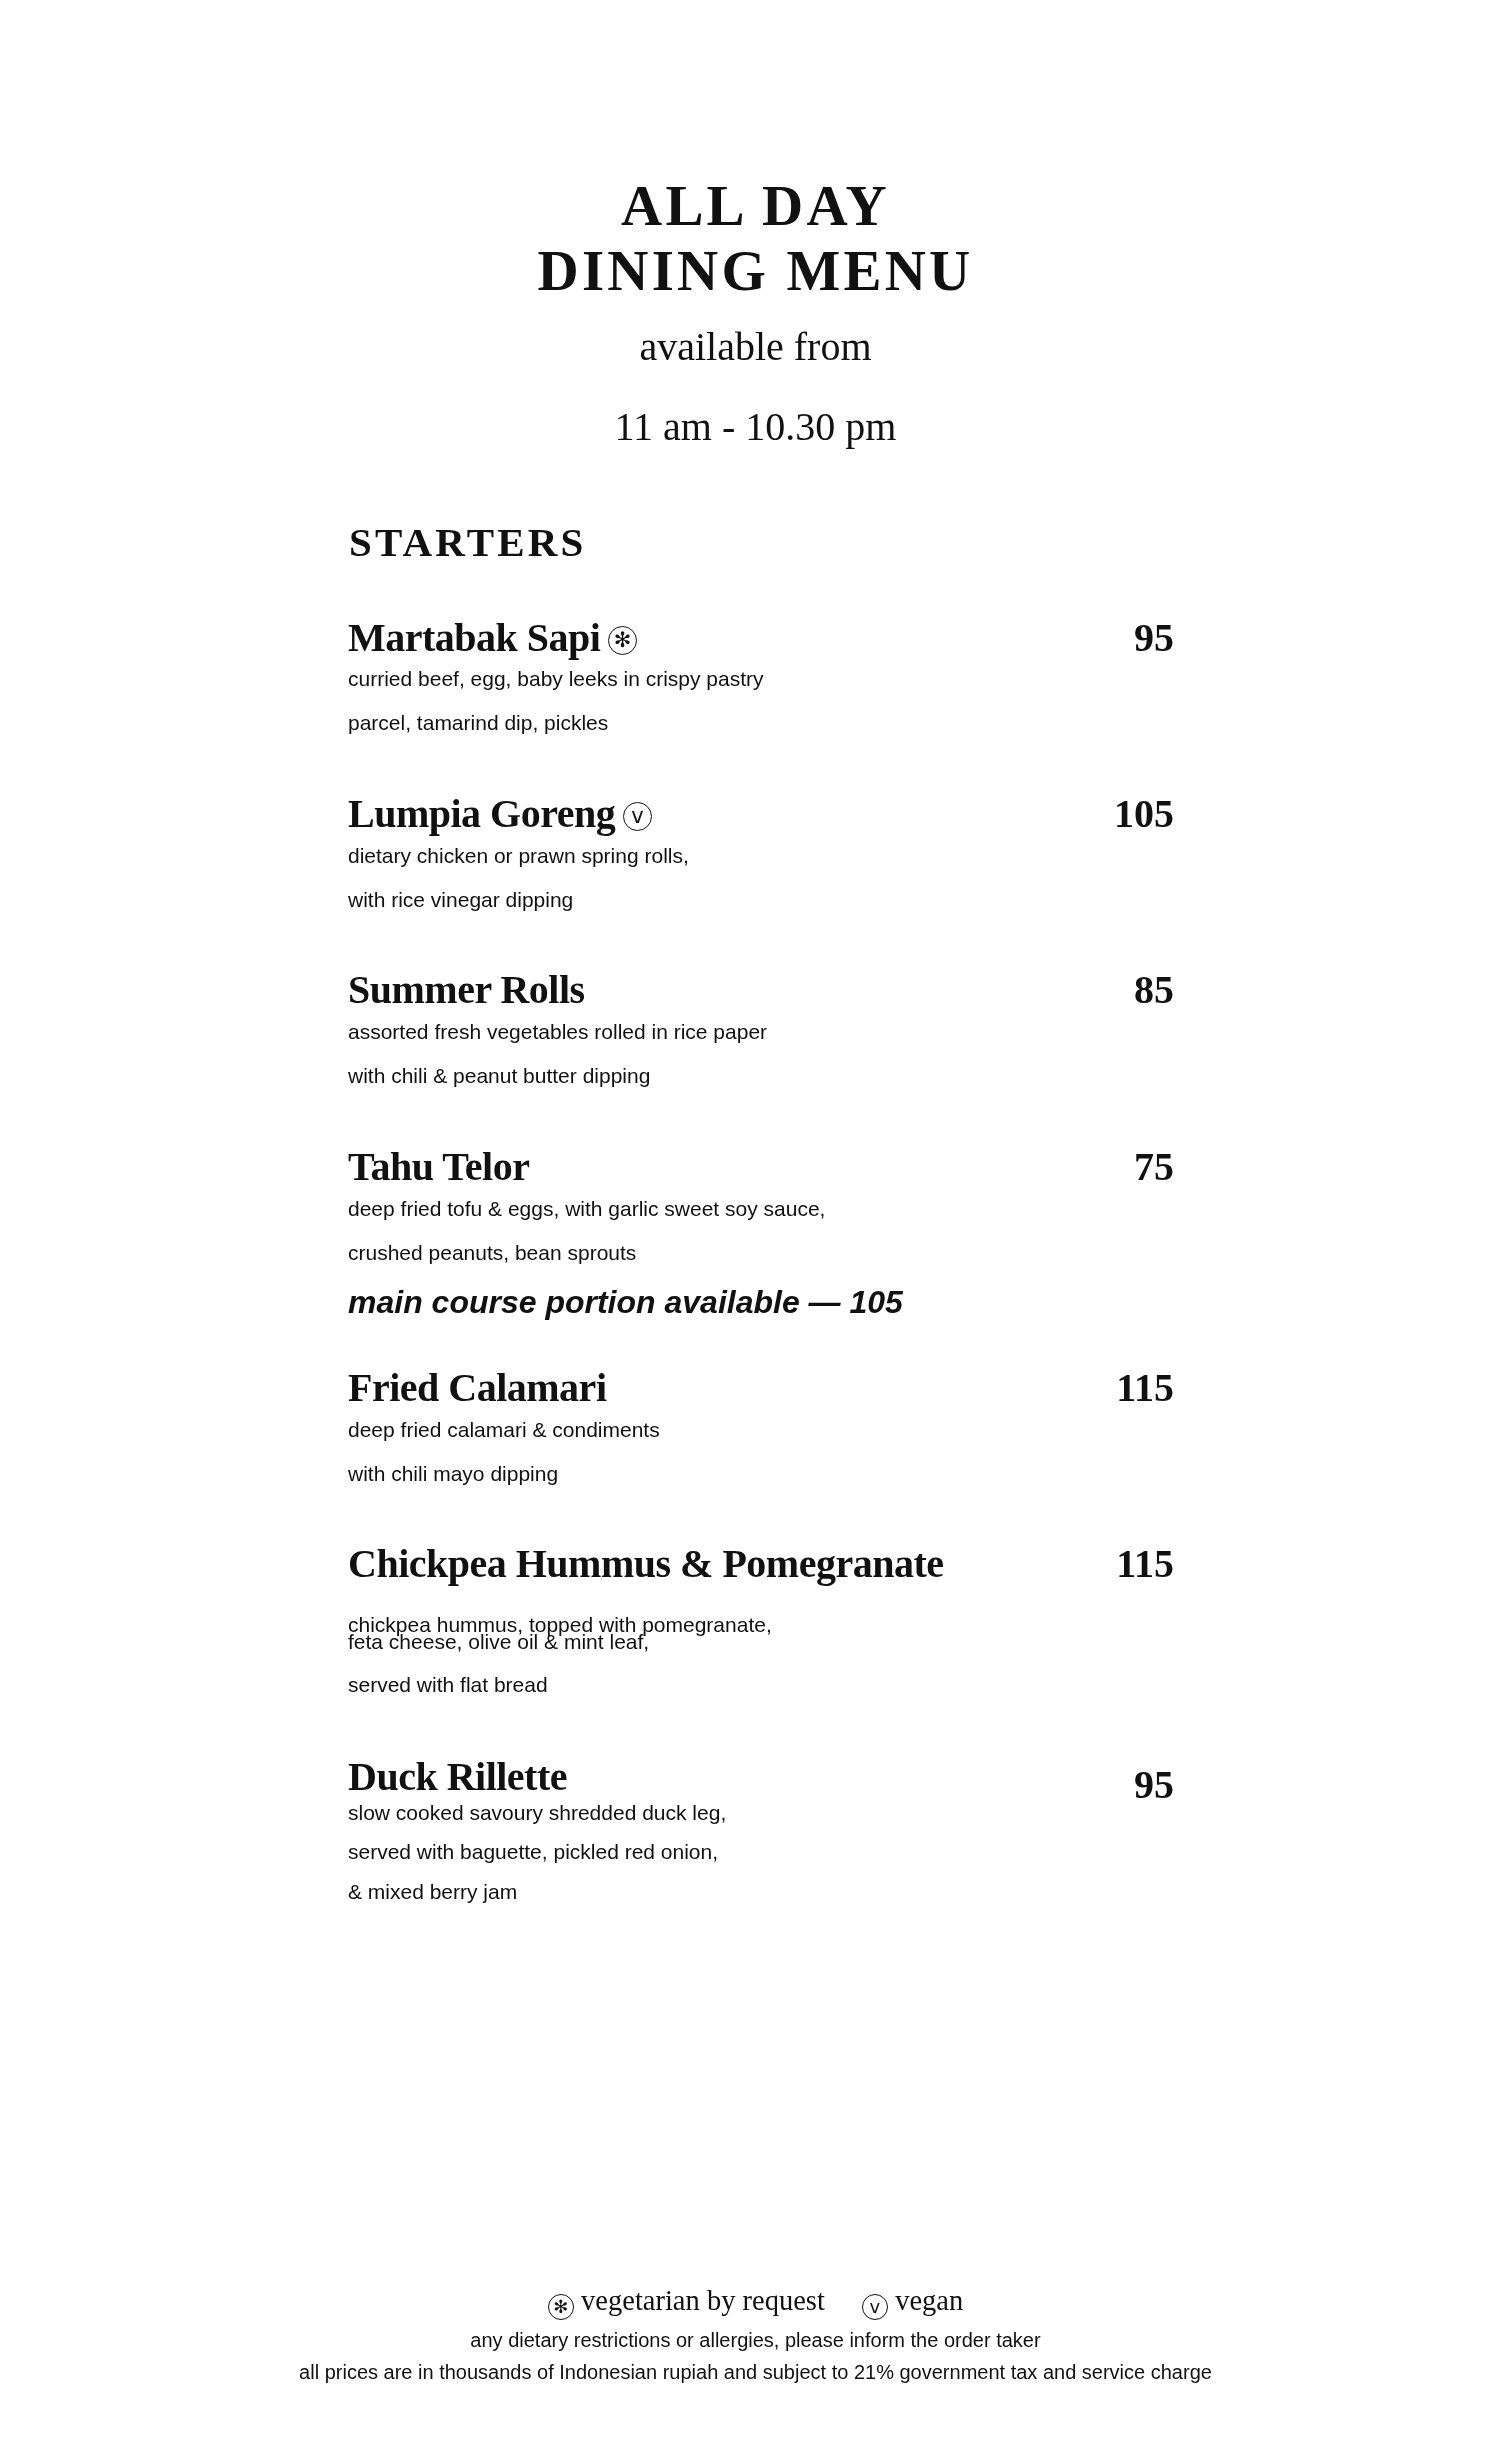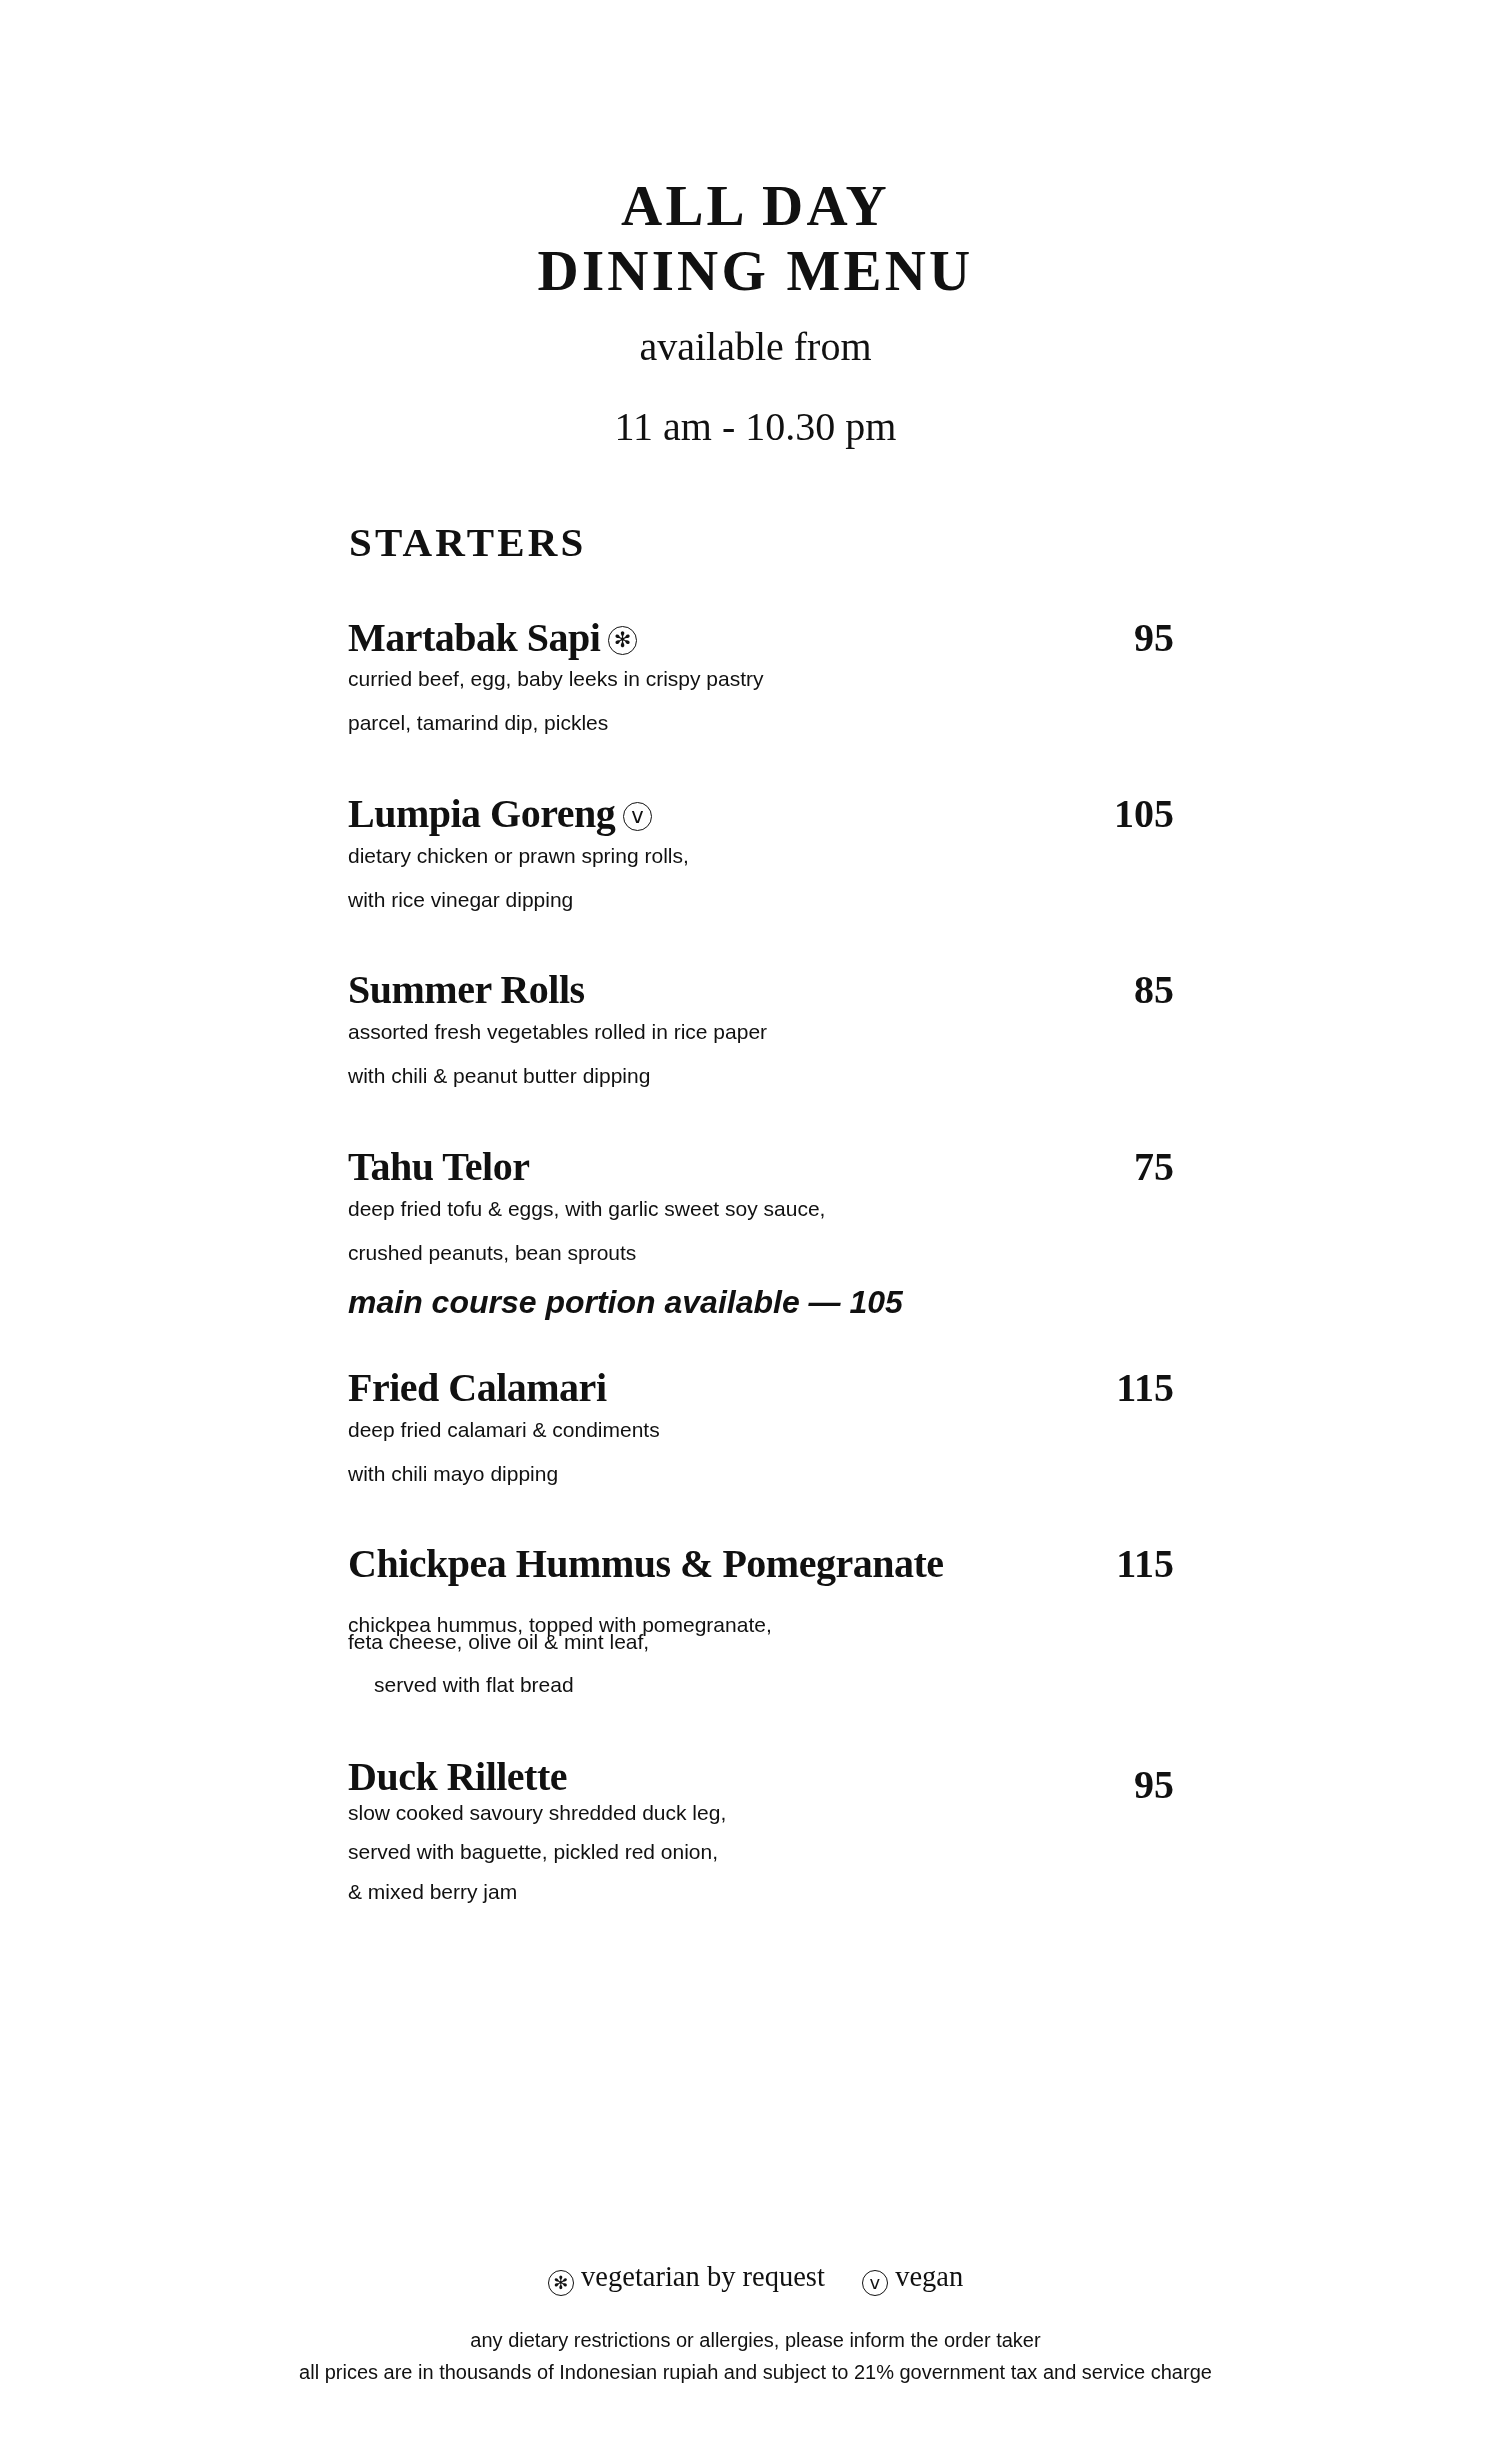--- a/index.html
+++ b/index.html
@@ -11,21 +11,21 @@
   .title { font-weight: bold; font-size: 57px; letter-spacing: 3.2px; line-height: 1; }
   .subtitle { font-size: 40px; line-height: 1; }
   .section { font-weight: bold; font-size: 41px; letter-spacing: 3.2px; left: 349px; line-height: 1; }
   .item-name { left: 348px; font-weight: bold; font-size: 40px; line-height: 1; letter-spacing: -0.5px; white-space: nowrap; }
   .price { right: 337px; font-weight: bold; font-size: 40px; line-height: 1; text-align: right; }
   .desc { left: 348px; font-size: 21px; line-height: 1; white-space: nowrap; }
   .note { left: 348px; font-size: 32px; line-height: 1; font-weight: bold; font-style: italic; white-space: nowrap; }
   .badge { display: inline-block; width: 27px; height: 27px; border: 1.6px solid #111; border-radius: 50%;
            font-size: 21px; line-height: 27px; text-align: center; vertical-align: 4.2px; margin-left: 7.4px;
            font-weight: normal; box-sizing: content-box; font-family: "DejaVu Sans", sans-serif; }
-  .legend { font-size: 28.5px; line-height: 1; }
+  .legend { font-size: 28.5px; line-height: 1; margin-top: 24px; }
   .legend .badge { width: 24px; height: 24px; line-height: 24px; font-size: 18px; vertical-align: -3.2px; margin: 0 7.4px 0 0; }
   .legend-gap { display: inline-block; width: 37px; }
   .footer { font-size: 20px; line-height: 1; }
 </style>
 </head>
 <body>
 
 <div class="abs center serif title" style="top:177px;">ALL DAY</div>
 <div class="abs center serif title" style="top:242px;">DINING MENU</div>
 <div class="abs center serif subtitle" style="top:327px;">available from</div>
@@ -68,21 +68,21 @@
 <div class="abs serif price" style="top:1368px;">115</div>
 <div class="abs sans desc" style="top:1419px;">deep fried calamari &amp; condiments</div>
 <div class="abs sans desc" style="top:1463px;">with chili mayo dipping</div>
 
 <div class="abs serif item-name" style="top:1544px;">
   <span>Chickpea Hummus &amp; Pomegranate</span>
 </div>
 <div class="abs serif price" style="top:1544px;">115</div>
 <div class="abs sans desc" style="top:1590px;margin-top:24px;">chickpea hummus, topped with pomegranate,</div>
 <div class="abs sans desc" style="top:1631px;">feta cheese, olive oil &amp; mint leaf,</div>
-<div class="abs sans desc" style="top:1674px;margin-left:26px;">served with flat bread</div>
+<div class="abs sans desc" style="top:1674px;">served with flat bread</div>
 
 <div class="abs serif item-name" style="top:1757px;">
   <span>Duck Rillette</span>
 </div>
 <div class="abs serif price" style="top:1765px;">95</div>
 <div class="abs sans desc" style="top:1802px;">slow cooked savoury shredded duck leg,</div>
 <div class="abs sans desc" style="top:1841px;">served with baguette, pickled red onion,</div>
 <div class="abs sans desc" style="top:1881px;">&amp; mixed berry jam</div>
 
 <div class="abs center serif legend" style="top:2263px;">

